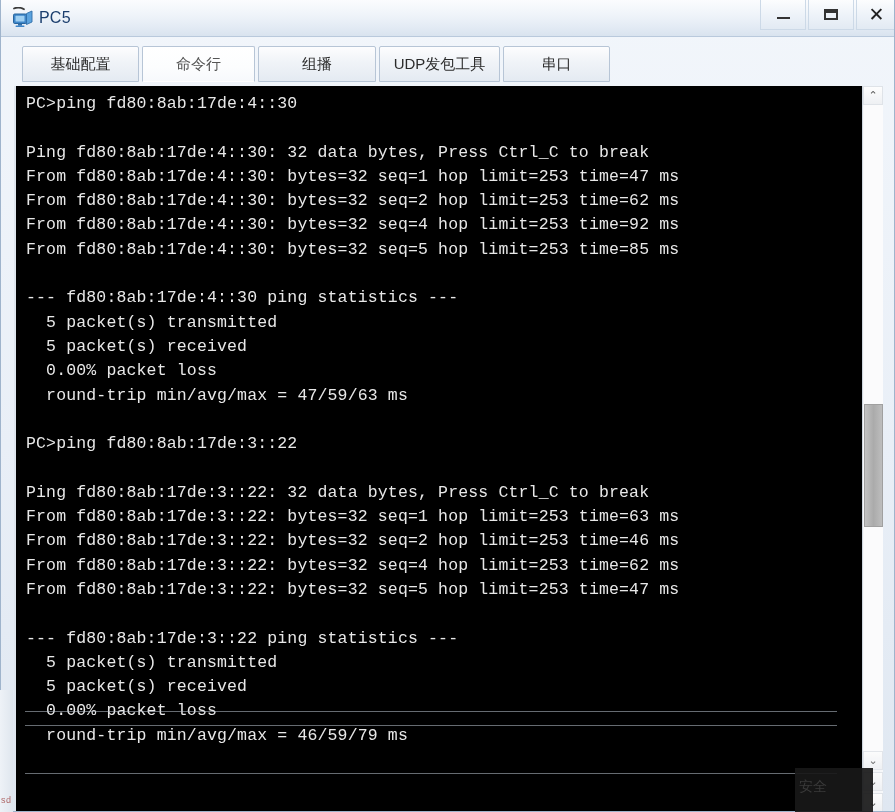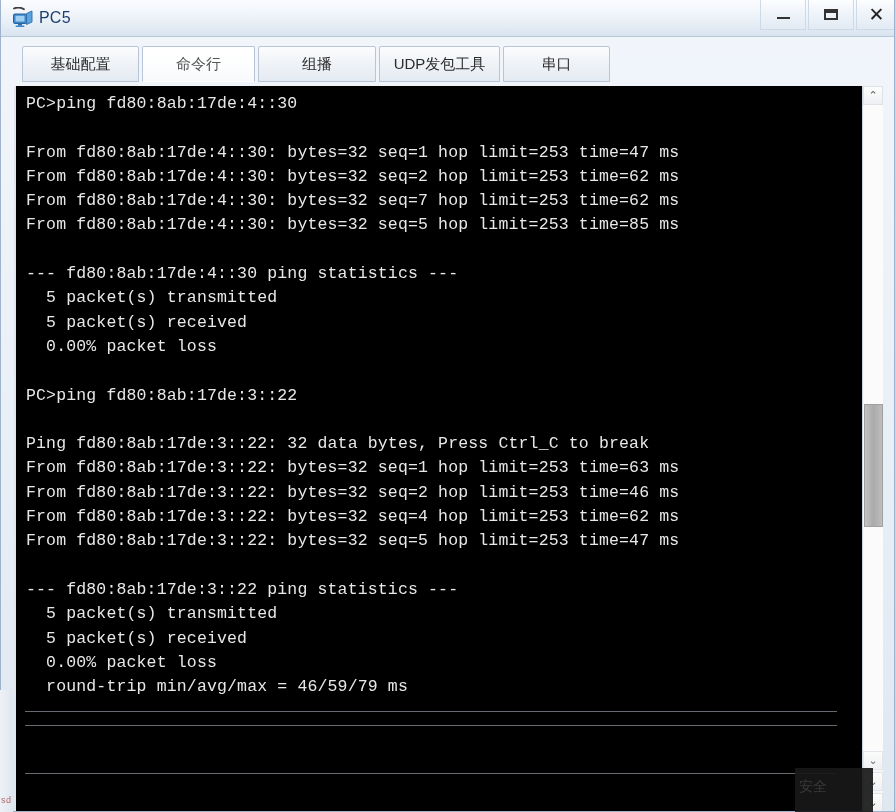--- a/index.html
+++ b/index.html
@@ -302,29 +302,31 @@
     <div class="tab" id="tab-4">
       <span>串口</span>
     </div>
   </div>
 
   <div id="term-wrap">
 
     <div id="term">
       <div class="tline">PC&gt;ping fd80:8ab:17de:4::30</div>
       <div class="tline blank"></div>
+      <div class="tline">Ping fd80:8ab:17de:4::30: 32 data bytes, Press Ctrl_C to break</div>
       <div class="tline">From fd80:8ab:17de:4::30: bytes=32 seq=1 hop limit=253 time=47 ms</div>
       <div class="tline">From fd80:8ab:17de:4::30: bytes=32 seq=2 hop limit=253 time=62 ms</div>
-      <div class="tline">From fd80:8ab:17de:4::30: bytes=32 seq=7 hop limit=253 time=62 ms</div>
+      <div class="tline">From fd80:8ab:17de:4::30: bytes=32 seq=4 hop limit=253 time=92 ms</div>
       <div class="tline">From fd80:8ab:17de:4::30: bytes=32 seq=5 hop limit=253 time=85 ms</div>
       <div class="tline blank"></div>
       <div class="tline">--- fd80:8ab:17de:4::30 ping statistics ---</div>
       <div class="tline">  5 packet(s) transmitted</div>
       <div class="tline">  5 packet(s) received</div>
       <div class="tline">  0.00% packet loss</div>
+      <div class="tline">  round-trip min/avg/max = 47/59/63 ms</div>
       <div class="tline blank"></div>
       <div class="tline">PC&gt;ping fd80:8ab:17de:3::22</div>
       <div class="tline blank"></div>
       <div class="tline">Ping fd80:8ab:17de:3::22: 32 data bytes, Press Ctrl_C to break</div>
       <div class="tline">From fd80:8ab:17de:3::22: bytes=32 seq=1 hop limit=253 time=63 ms</div>
       <div class="tline">From fd80:8ab:17de:3::22: bytes=32 seq=2 hop limit=253 time=46 ms</div>
       <div class="tline">From fd80:8ab:17de:3::22: bytes=32 seq=4 hop limit=253 time=62 ms</div>
       <div class="tline">From fd80:8ab:17de:3::22: bytes=32 seq=5 hop limit=253 time=47 ms</div>
       <div class="tline blank"></div>
       <div class="tline">--- fd80:8ab:17de:3::22 ping statistics ---</div>

